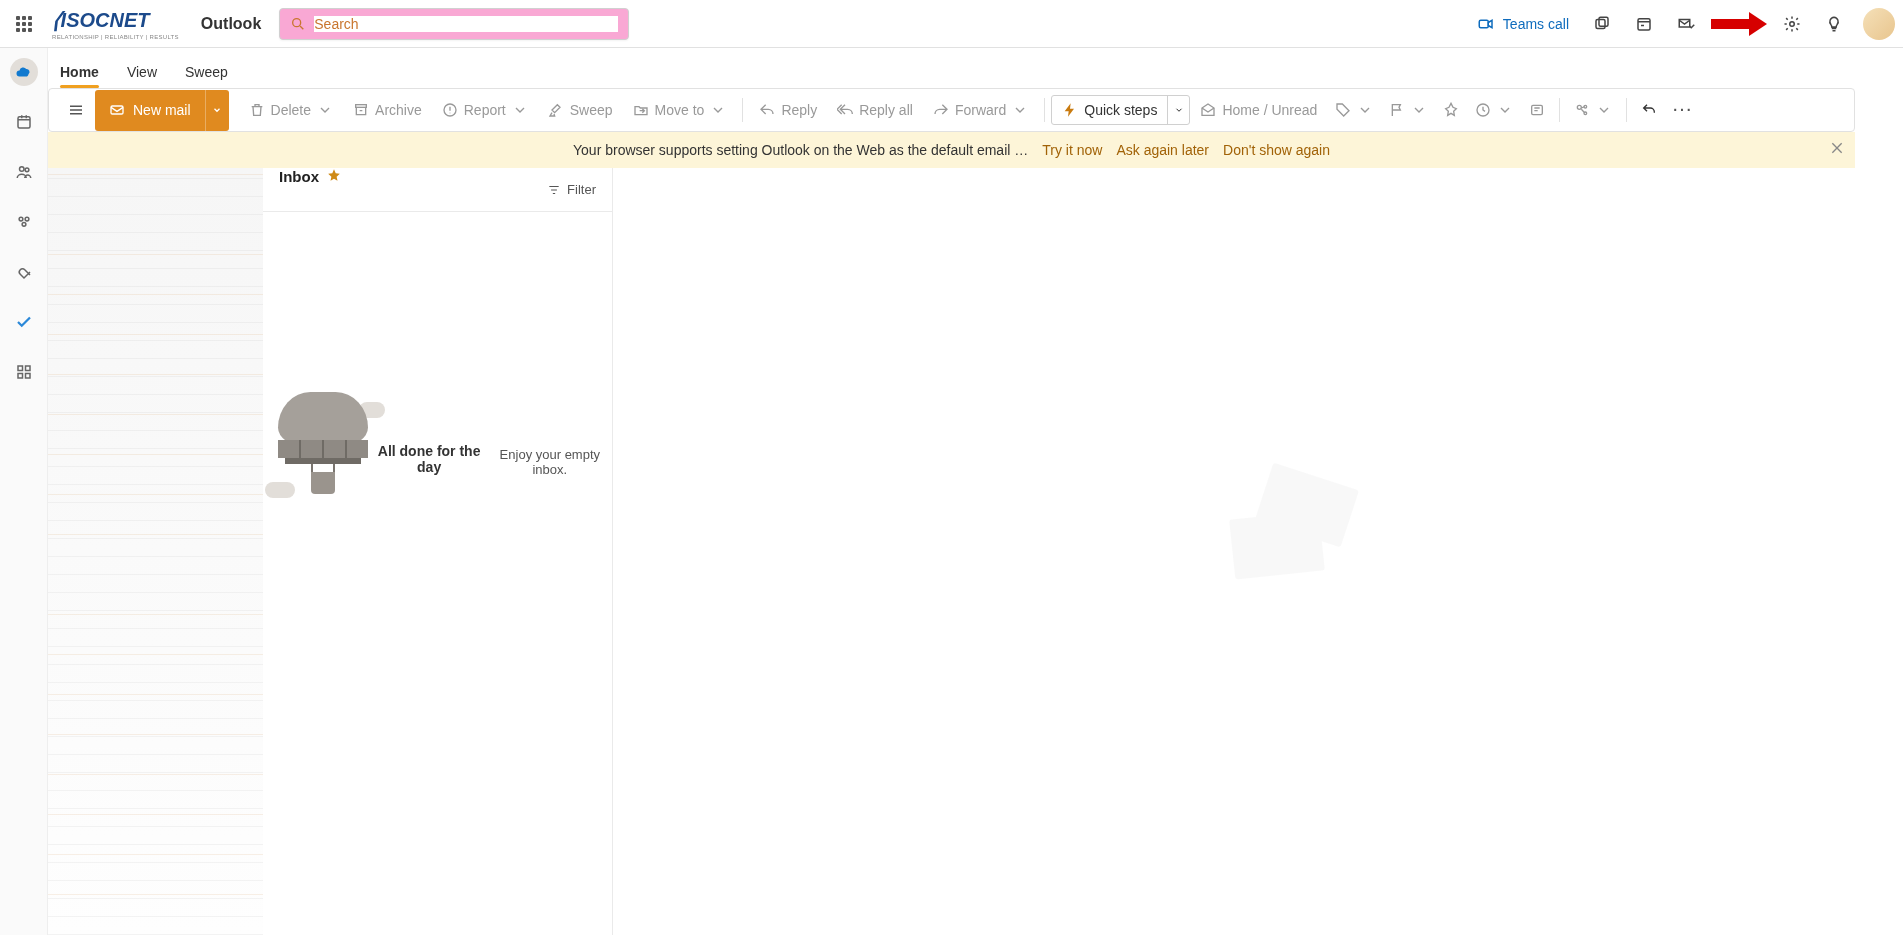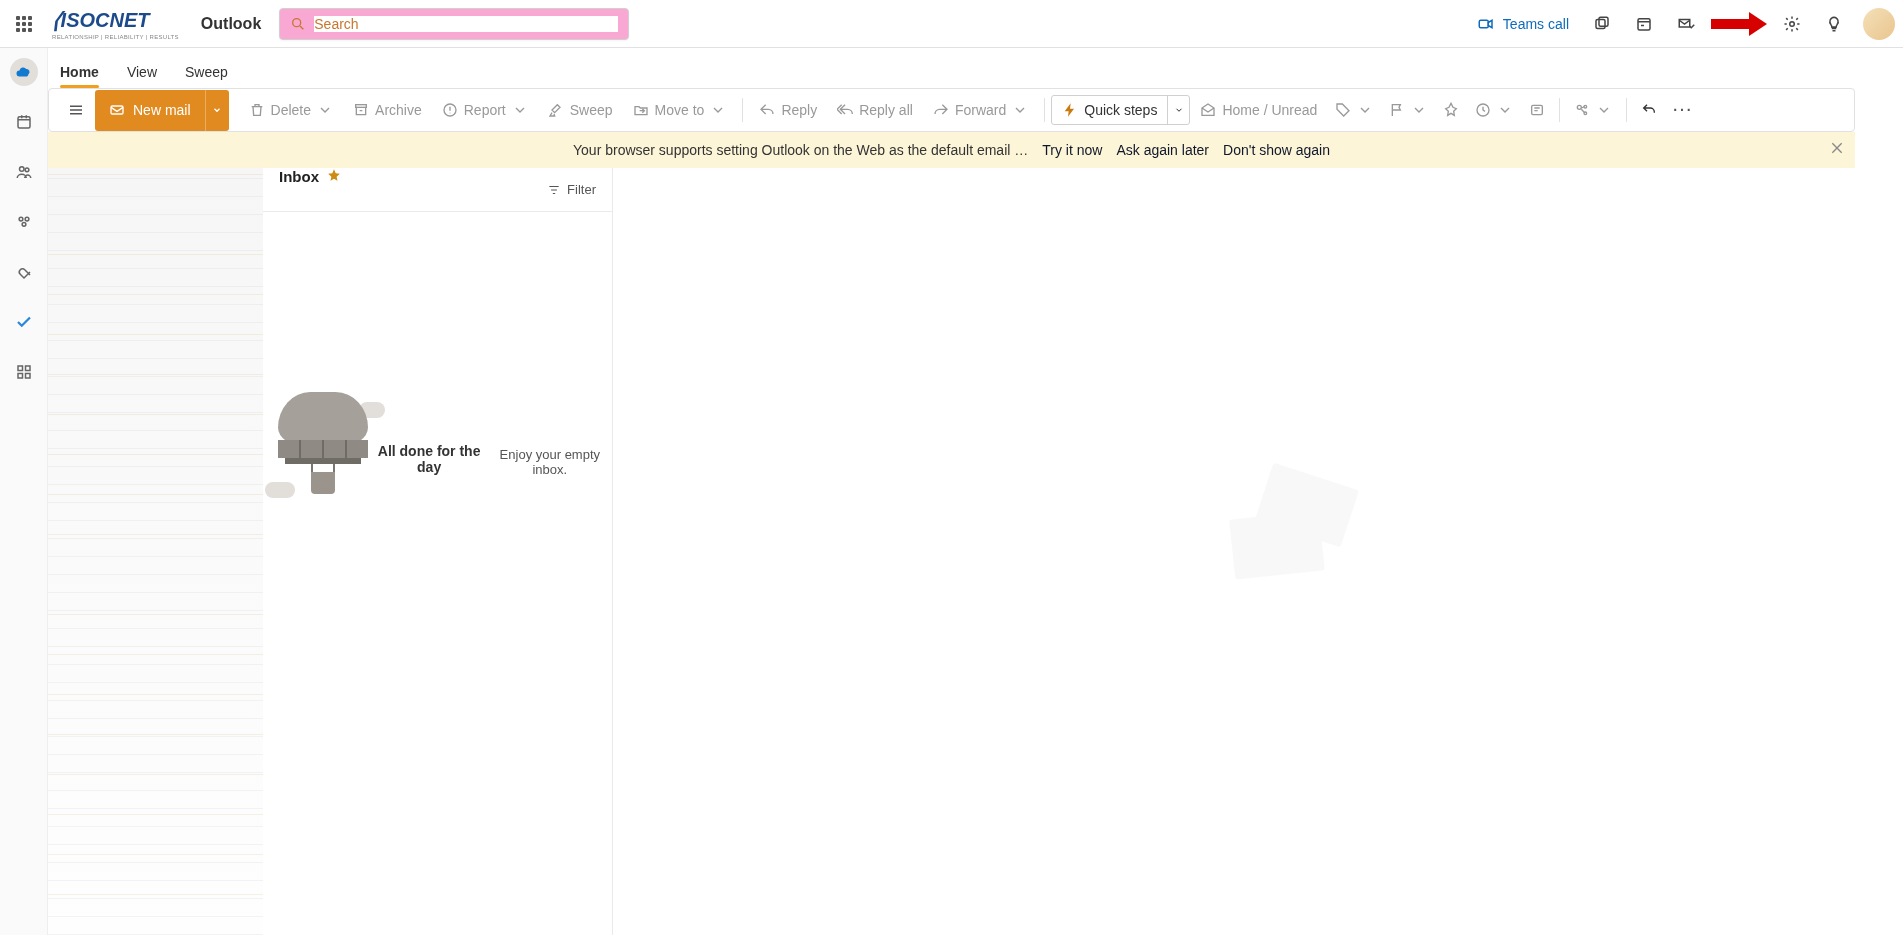--- a/index.html
+++ b/index.html
@@ -54,21 +54,21 @@
   .rb-sep{ width:1px; height:24px; background:#e1e1e1; margin:0 6px;}
   .quicksteps-box{ border:1px solid #d0d0d0; border-radius:3px; display:flex; align-items:center; height:30px;}
   .quicksteps-box .rb-btn{color:#333;}
   .quicksteps-split{ border-left:1px solid #d0d0d0; width:22px; height:100%; display:flex;align-items:center;justify-content:center;}
   .lightning{color:#c97b10;}
   .icon-only{ padding:0 8px;}
   .more-dots{ letter-spacing:2px; font-weight:bold; color:#555;}
 
   
   .notif { height:36px; background:#fdf5d8; display:flex; align-items:center; justify-content:center; font-size:14px; color:#333; margin:0 48px 0 48px; position:relative;}
-  .notif .link{ color:#0f172a; margin-left:14px; cursor:pointer;}
+  .notif .link{ color:#a16207; margin-left:14px; cursor:pointer;}
   .notif .close{ position:absolute; right:10px; top:8px; cursor:pointer; color:#888;}
   .notif .close svg{width:16px;height:16px;}
 
   
   .leftrail{ position:absolute; left:0; top:48px; bottom:0; width:48px; background:#fafafa; display:flex; flex-direction:column; align-items:center; padding-top:10px; gap:22px; border-right:1px solid #eee;}
   .rail-btn{ width:28px; height:28px; display:flex; align-items:center; justify-content:center; cursor:pointer; color:#666;}
   .rail-btn svg{width:18px;height:18px;}
   .rail-btn.mail{ color:#e49018;}
   .rail-btn.check{ color:#2b88d8;}
   .rail-btn.cloud{ color:#1179cf;}

